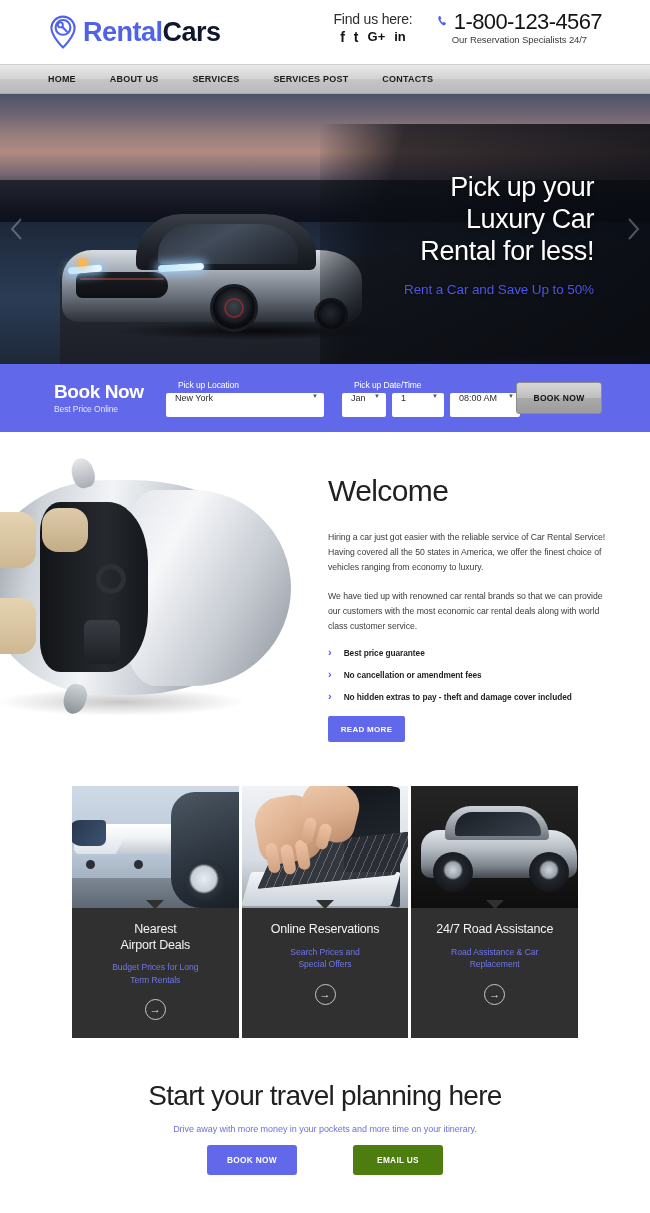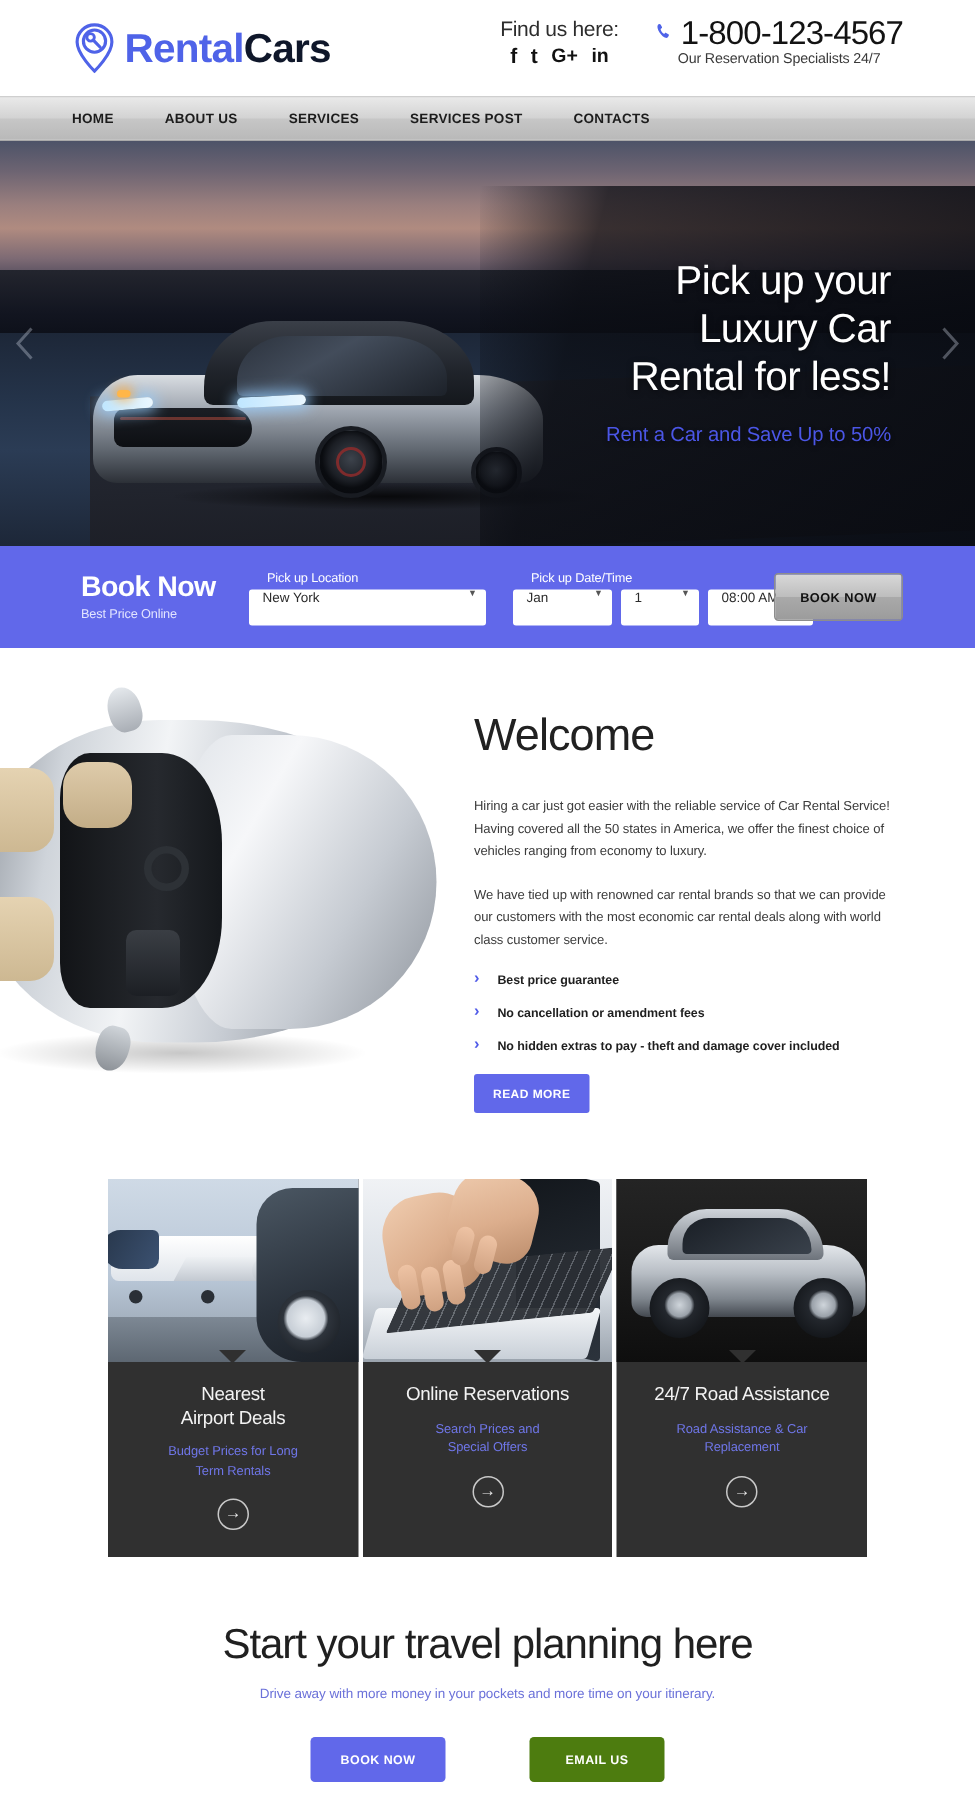--- a/index.html
+++ b/index.html
@@ -260,21 +260,21 @@
     display: flex;
     align-items: flex-start;
     justify-content: space-between;
     padding: 0 6px 0 9px;
     font-size: 9px;
     color: #2b2b2b;
     cursor: pointer;
   }
   .sel .caret { font-size: 6px; color: #555; margin-left: 8px; }
   .sel-loc { width: 158px; }
-  .sel-mon { width: 66px; }
+  .sel-mon { width: 44px; }
   .sel-day { width: 52px; }
   .sel-time { width: 70px; }
 
   .bk-btn {
     position: absolute;
     right: 48px;
     top: 18px;
     width: 86px; height: 32px;
     border: 1px solid #8d8d8d;
     border-radius: 3px;
@@ -345,21 +345,21 @@
     border-radius: 40% 40% 50% 50%;
     transform: rotate(16deg);
   }
   .tc-shadow {
     position: absolute; left: 10px; top: 238px; width: 250px; height: 28px;
     background: radial-gradient(ellipse at center, rgba(0,0,0,.22), rgba(0,0,0,0) 70%);
   }
 
   .wel-right {
     position: absolute;
-    left: 316px;
+    left: 328px;
     top: 42px;
     width: 280px;
   }
   .wel-h2 {
     font-size: 30px;
     font-weight: normal;
     color: #212121;
     letter-spacing: -0.6px;
     margin-bottom: 22px;
   }
@@ -559,21 +559,21 @@
     font-size: 28px;
     font-weight: normal;
     color: #202020;
     letter-spacing: -0.7px;
     margin-bottom: 12px;
   }
   .cta-sub {
     color: #6b71d9;
     font-size: 9px;
     letter-spacing: -0.05px;
-    margin-bottom: 24px;
+    margin-bottom: 11px;
   }
   .cta-btns { display: flex; justify-content: center; gap: 12px; }
   .btn {
     height: 30px;
     width: 90px;
     border: none;
     border-radius: 3px;
     font-size: 8.3px;
     font-weight: bold;
     letter-spacing: 0.3px;

